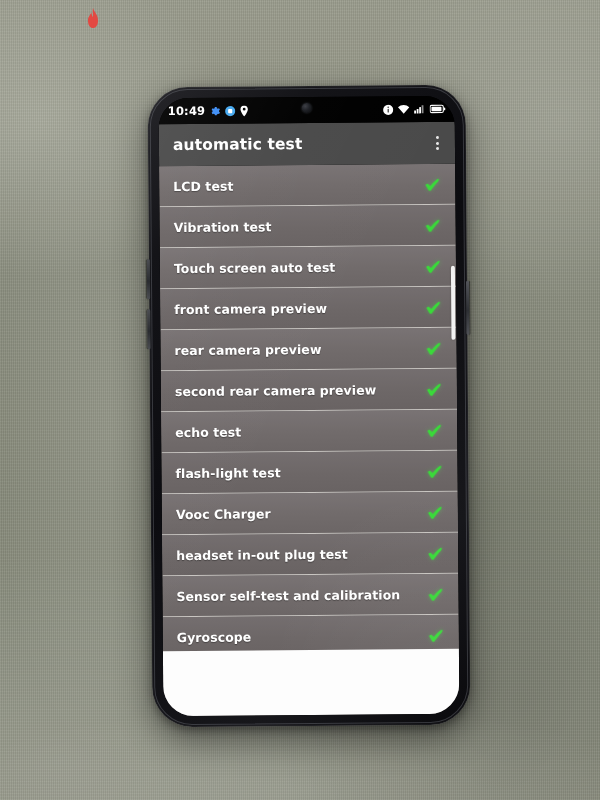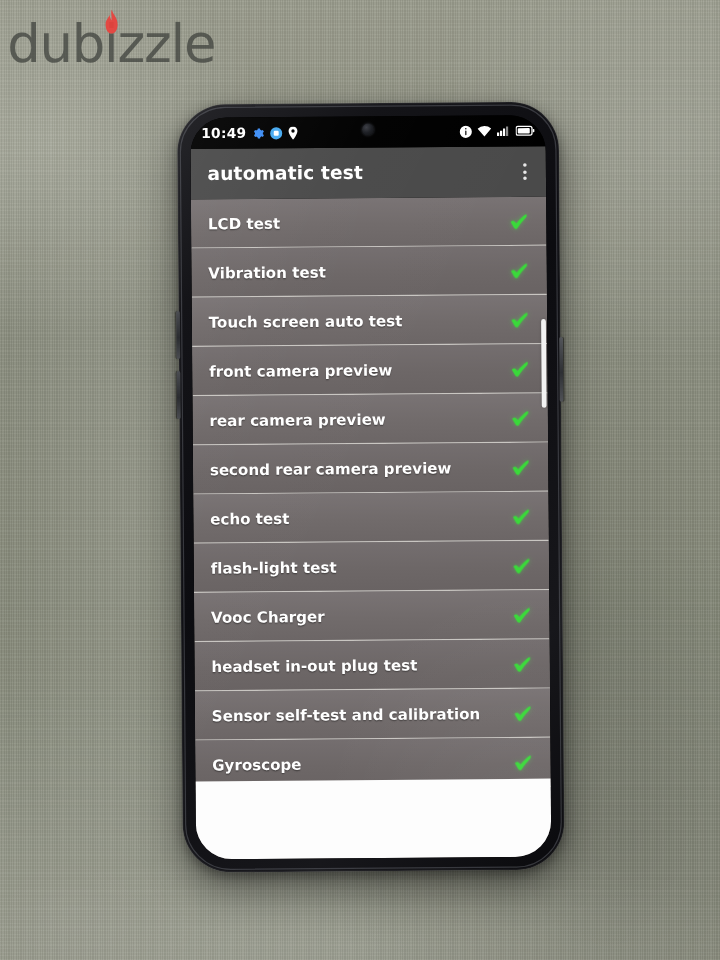--- a/index.html
+++ b/index.html
@@ -302,21 +302,20 @@
 </style>
 </head>
 <body>
 
 <div id="scene">
   <div id="fabric-weave"></div>
   <div id="fabric-folds"></div>
 </div>
 
 <div id="watermark">
-  <div class="wm-text">dubizzle</div>
   <svg class="wm-flame" viewBox="0 0 16 26">
     <path d="M8 0 C9.6 5 13 6.6 13 12.4 C13 17.2 10.8 20 8 20 C5.2 20 3 17.2 3 12.4 C3 8.6 5.4 7.4 6.2 4.6 C6.8 7 7.2 8 8 9 C8.2 5.6 7.2 3 8 0 Z" fill="#e8413c" opacity="0.92"></path>
   </svg>
 </div>
 
 <div id="phone">
   <div id="phone-rim"></div>
 
   <div class="side-btn" id="vol-up"></div>
   <div class="side-btn" id="vol-down"></div>

